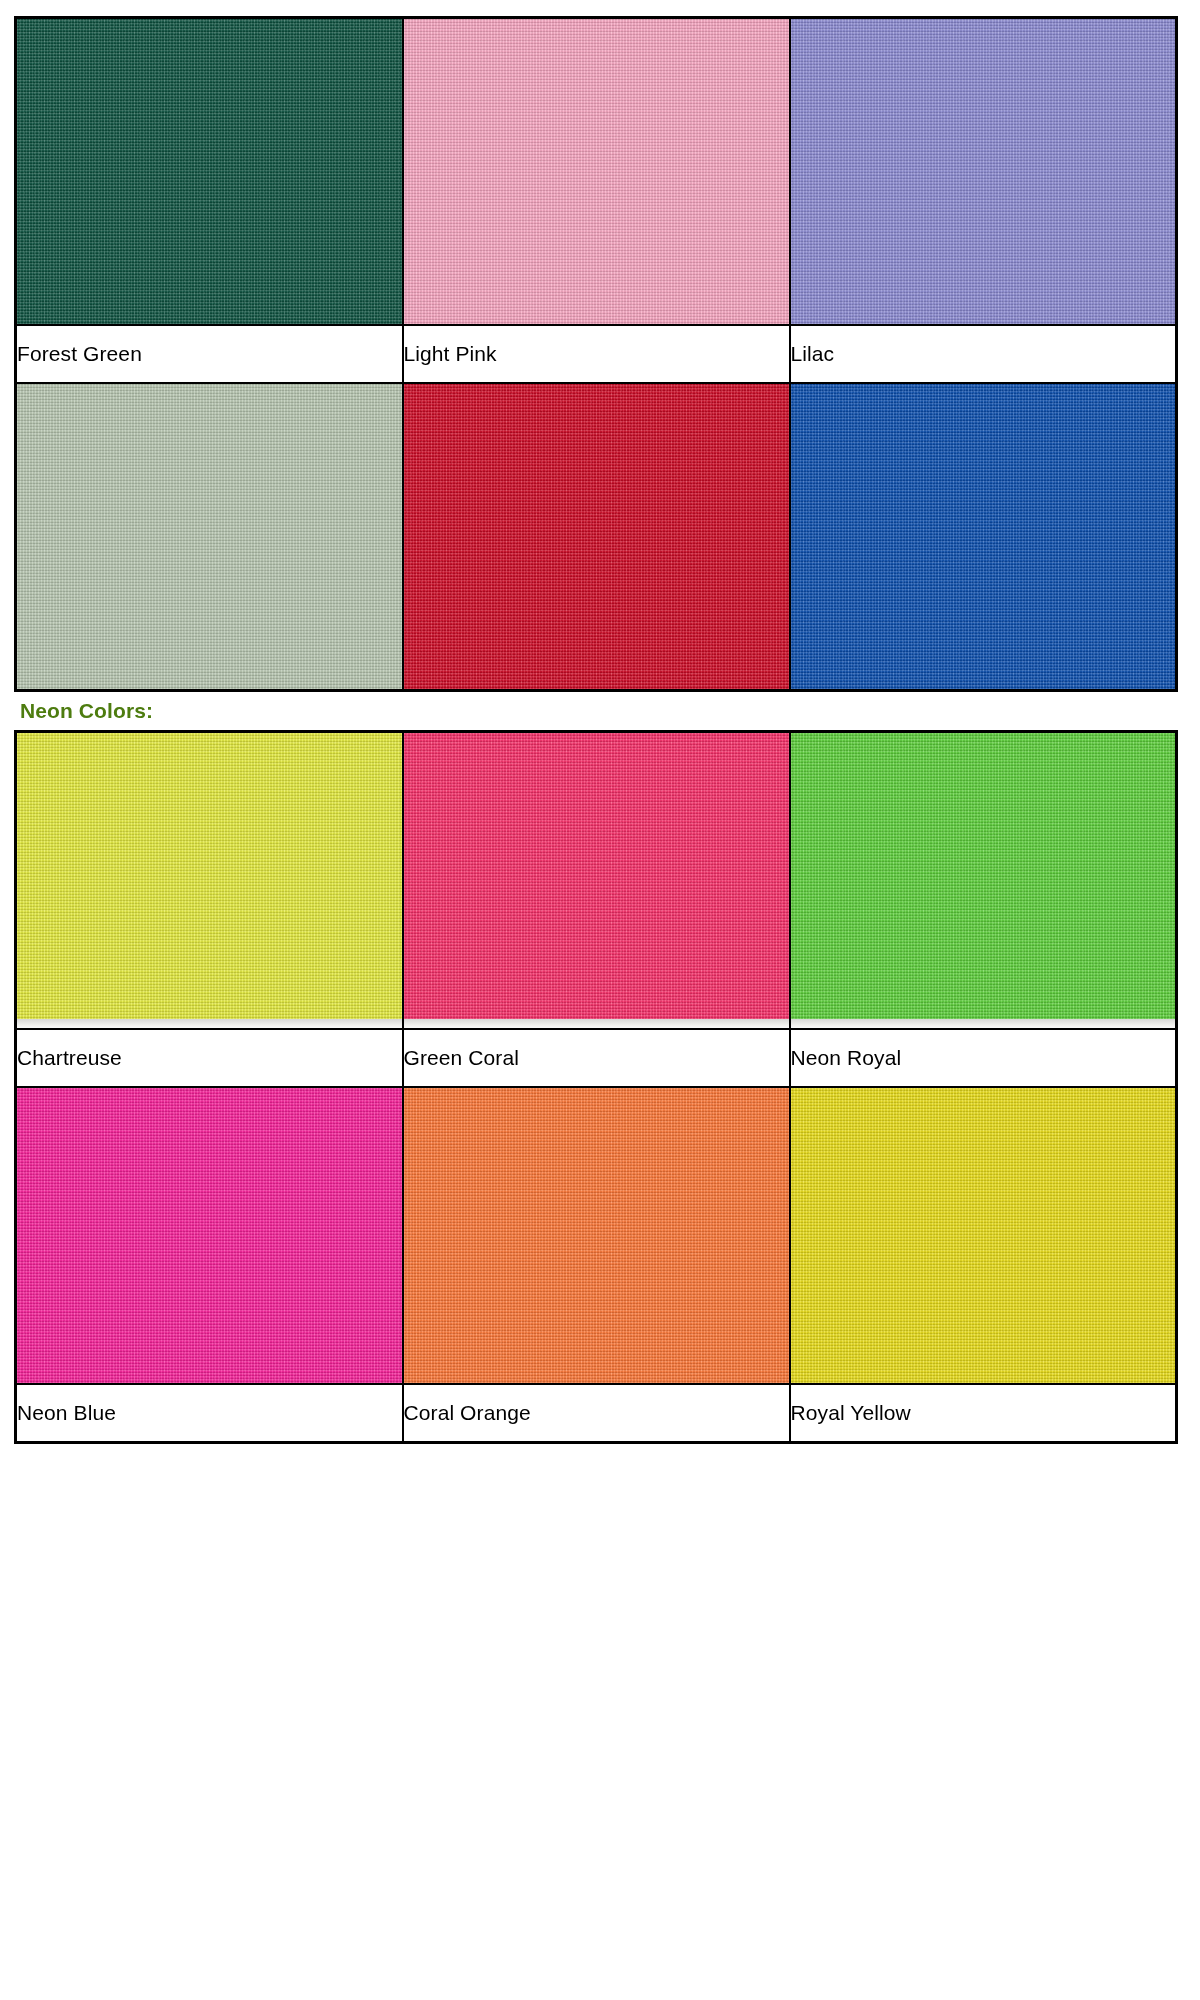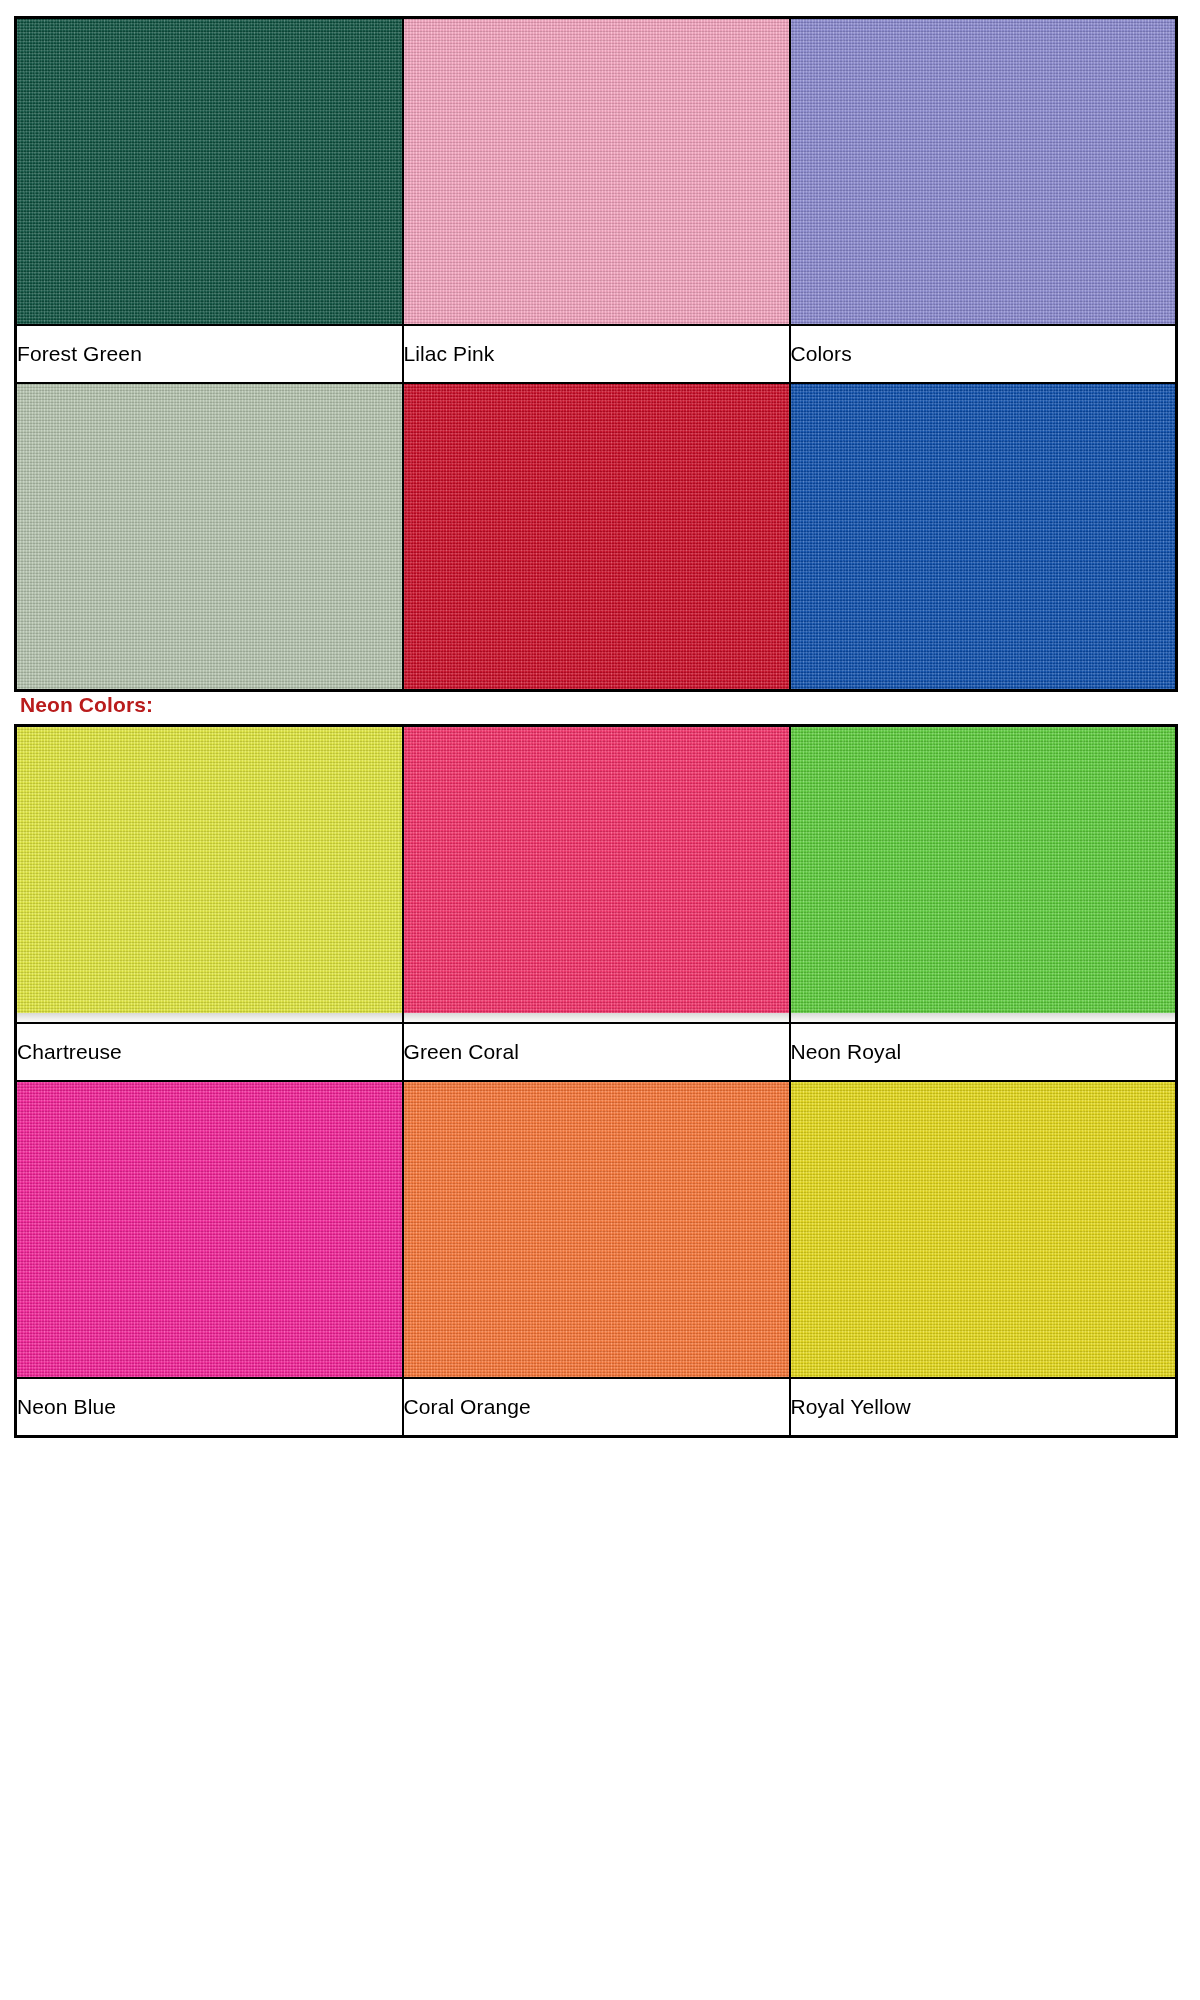--- a/index.html
+++ b/index.html
@@ -112,22 +112,22 @@
     line-height: 1.1;
     color: #000;
     letter-spacing: 0.1px;
     white-space: nowrap;
   }
 
   
   .section-heading {
     font-size: 21px;
     font-weight: bold;
-    color: #b91c1c;
-    padding: 1px 0 7px 6px;
+    color: #4d7c0f;
+    padding: 7px 0 7px 6px;
     letter-spacing: 0.1px;
   }
 </style>
 </head>
 <body>
 
 <div class="page">
 
   <table class="swatch-table">
     <tbody>
@@ -148,24 +148,24 @@
             <div class="swatch-inner" style="background-color: rgb(139, 138, 210);"></div>
           </div>
         </td>
       </tr>
 
       <tr>
         <td class="label-cell">
           <div class="label-text">Forest Green</div>
         </td>
         <td class="label-cell">
-          <div class="label-text">Lilac Pink</div>
-        </td>
-        <td class="label-cell">
-          <div class="label-text">Colors</div>
+          <div class="label-text">Light Pink</div>
+        </td>
+        <td class="label-cell">
+          <div class="label-text">Lilac</div>
         </td>
       </tr>
 
       <tr class="tall-swatch">
         <td class="swatch-cell">
           <div class="swatch">
             <div class="swatch-inner" style="background-color: rgb(184, 199, 177);"></div>
           </div>
         </td>
         <td class="swatch-cell">

